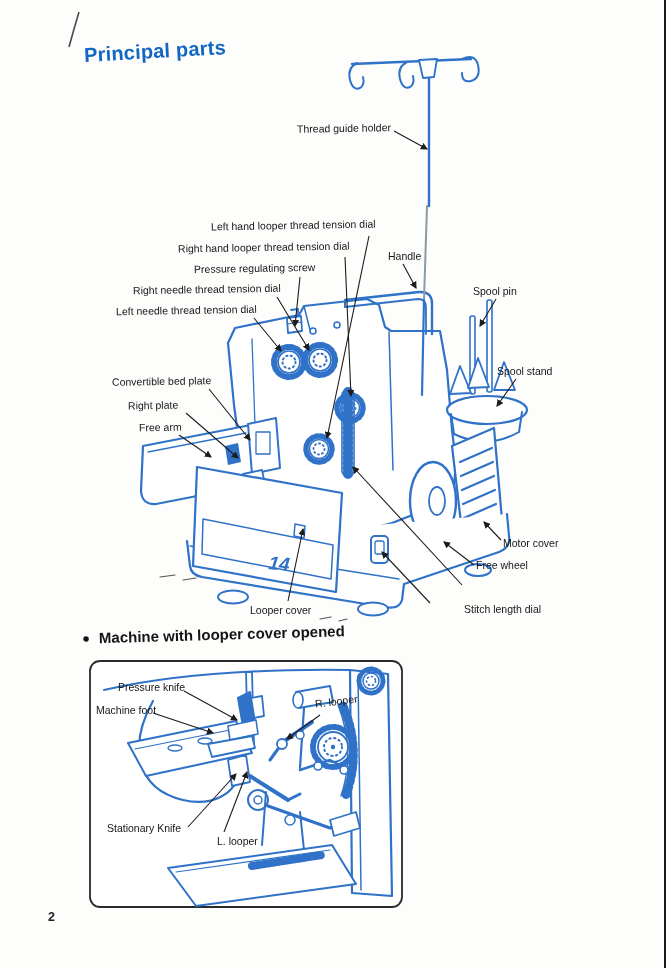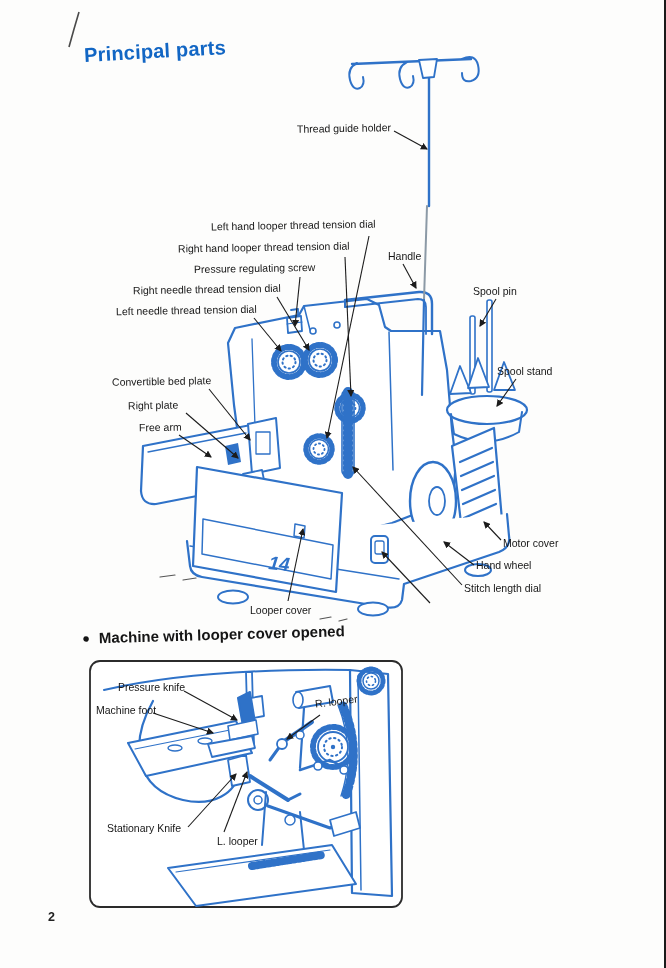--- a/index.html
+++ b/index.html
@@ -279,22 +279,22 @@
   <div class="lbl tilt1" style="left:194px; top:262px">Pressure regulating screw</div>
   <div class="lbl tilt1" style="left:133px; top:283px">Right needle thread tension dial</div>
   <div class="lbl tilt1" style="left:116px; top:304px">Left needle thread tension dial</div>
   <div class="lbl" style="left:388px; top:250px">Handle</div>
   <div class="lbl" style="left:473px; top:285px">Spool pin</div>
   <div class="lbl" style="left:497px; top:365px">Spool stand</div>
   <div class="lbl tilt1" style="left:112px; top:375px">Convertible bed plate</div>
   <div class="lbl tilt1" style="left:128px; top:399px">Right plate</div>
   <div class="lbl tilt1" style="left:139px; top:421px">Free arm</div>
   <div class="lbl" style="left:503px; top:537px">Motor cover</div>
-  <div class="lbl" style="left:476px; top:559px">Hand wheel</div>
-  <div class="lbl" style="left:464px; top:582px">Stitch length dial</div>
+  <div class="lbl" style="left:476px; top:559px">Free wheel</div>
+  <div class="lbl" style="left:464px; top:603px">Stitch length dial</div>
   <div class="lbl" style="left:250px; top:604px">Looper cover</div>
 
   <div class="section-heading">
     <span class="bullet">●</span><span>Machine with looper cover opened</span>
   </div>
 
   <div class="lbl" style="left:118px; top:681px">Pressure knife</div>
   <div class="lbl" style="left:96px; top:704px">Machine foot</div>
   <div class="lbl rlooper" style="left:315px; top:695px">R. looper</div>
   <div class="lbl" style="left:107px; top:822px">Stationary Knife</div>

